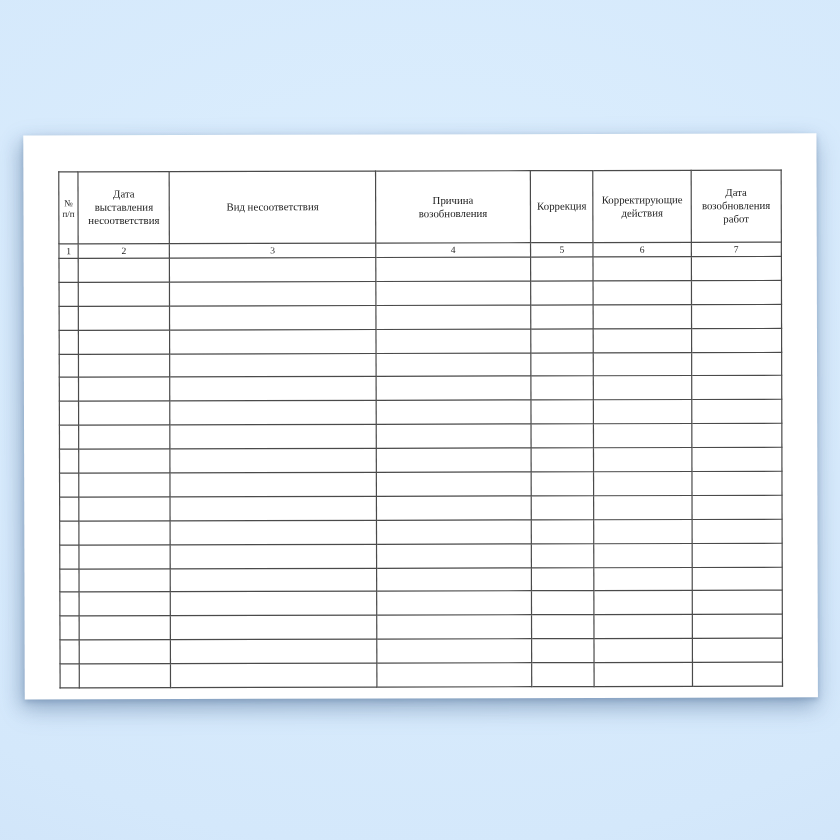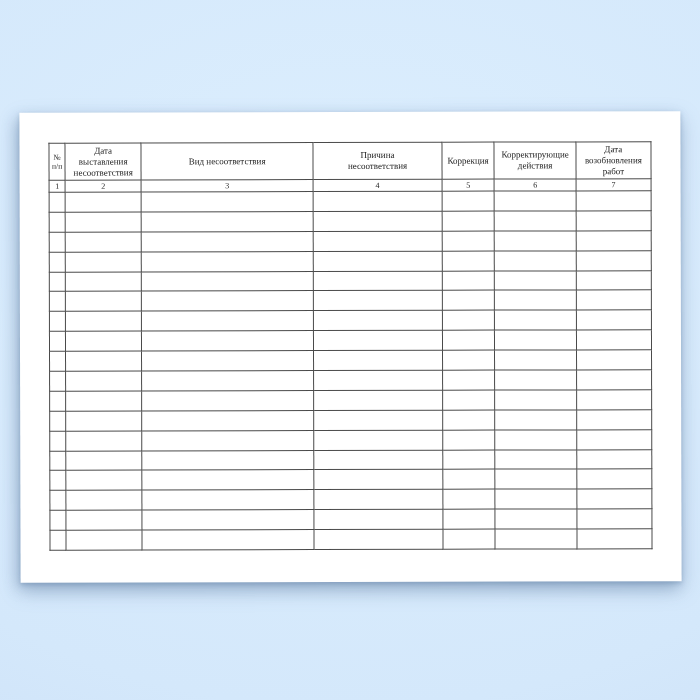--- a/index.html
+++ b/index.html
@@ -54,21 +54,21 @@
     text-align: center;
     vertical-align: middle;
     overflow: hidden;
   }
   table.journal thead tr.header-row { height: 37px; }
   table.journal thead tr.header-row th {
     font-weight: normal;
     font-size: 9px;
     line-height: 11px;
     white-space: pre-line;
-    padding: 1px 2px;
+    padding: 13px 2px;
   }
   table.journal thead tr.header-row th:first-child {
     font-size: 7.5px;
     line-height: 9px;
     padding: 1px 0;
   }
   table.journal thead tr.number-row { height: 12px; }
   table.journal thead tr.number-row td {
     font-size: 8px;
     line-height: 10px;
@@ -95,21 +95,21 @@
           </colgroup>
         <thead>
           <tr class="header-row" id="header-row">
               <th>№
 п/п</th>
               <th>Дата
 выставления
 несоответствия</th>
               <th>Вид несоответствия</th>
               <th>Причина
-несоответствия</th>
+возобновления</th>
               <th>Коррекция</th>
               <th>Корректирующие
 действия</th>
               <th>Дата
 возобновления
 работ</th>
             </tr>
           <tr class="number-row" id="number-row">
               <td>1</td>
               <td>2</td>

